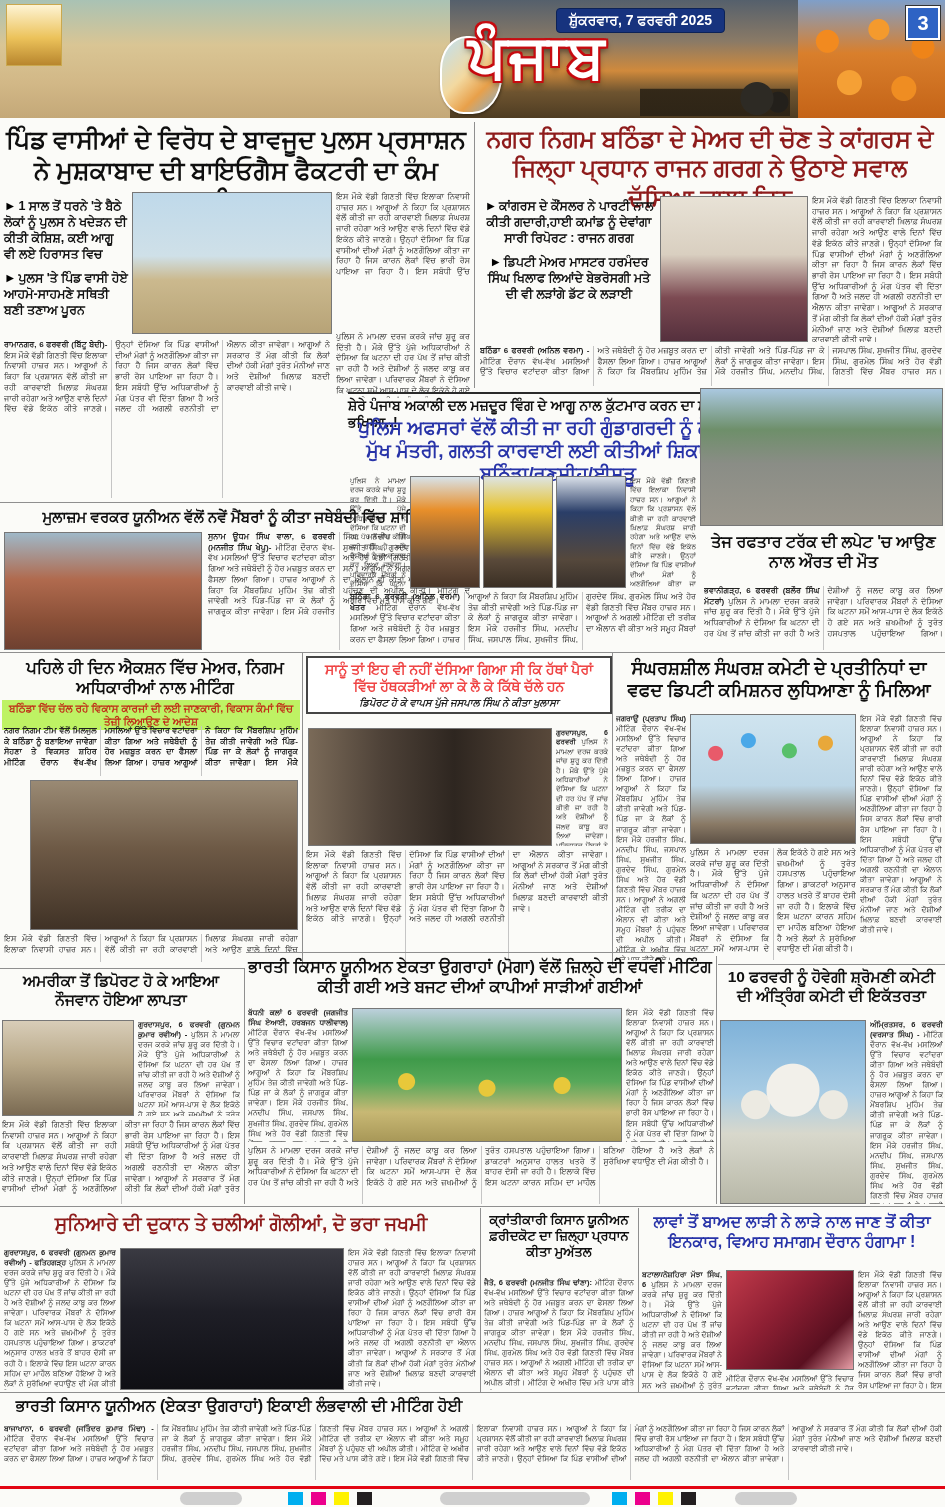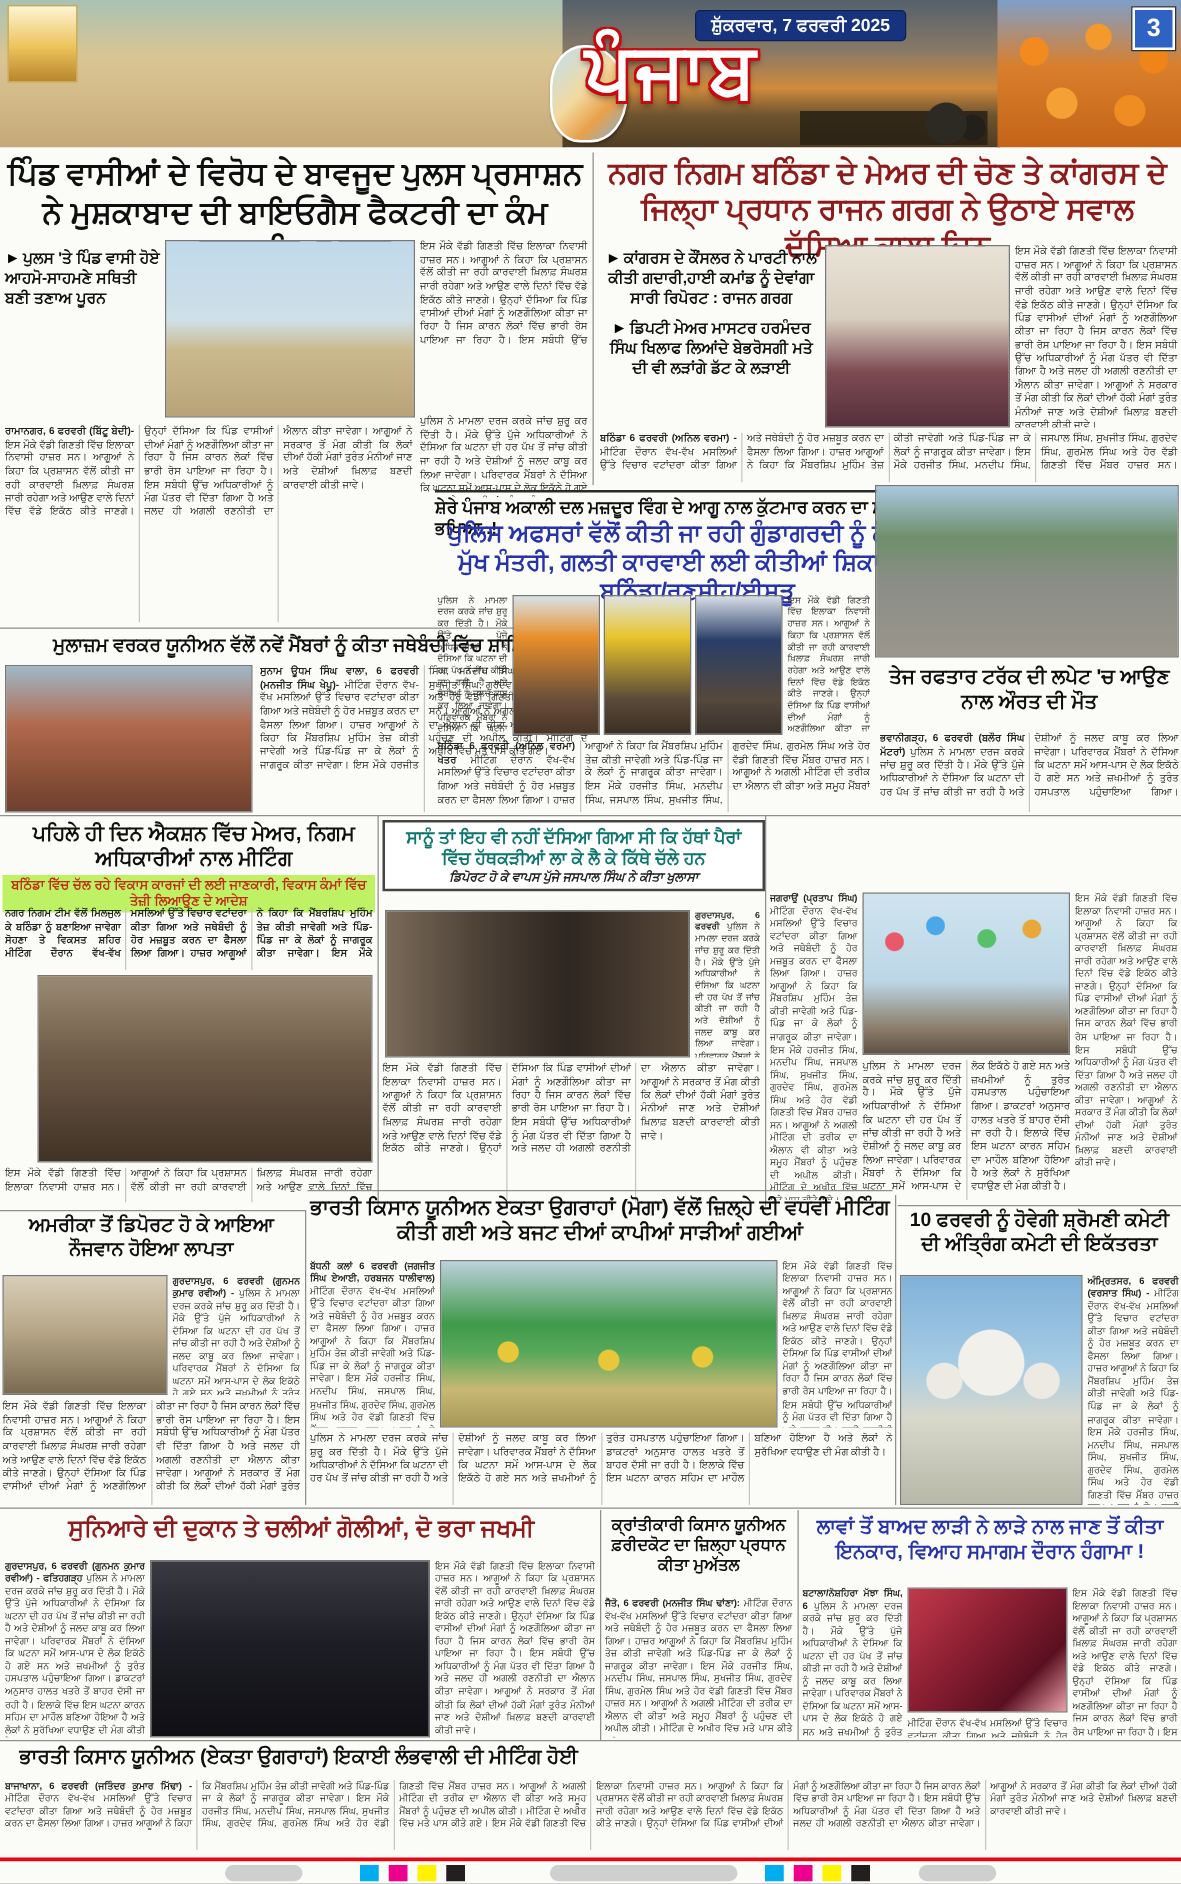--- a/index.html
+++ b/index.html
@@ -49,21 +49,21 @@
   .bullets .bl{margin-bottom:8px;}
   .pointer{color:#000;margin-right:2px;}
   .body-txt{position:absolute;font-size:8px;line-height:1.34;text-align:justify;color:#202020;
      overflow:hidden;column-gap:8px;column-rule:1px solid #c5c5c5;}
   .c2{column-count:2}.c3{column-count:3}.c4{column-count:4}.c6{column-count:6}
   .dl{font-weight:bold;}
   .quote{font-weight:bold;font-size:11.5px;text-align:center;line-height:1.3;margin:4px 0;color:#111;}
   .subhead{position:absolute;background:#bef264;color:#c03018;font-weight:bold;font-size:10.5px;
      text-align:center;line-height:1.25;padding:2px 2px;}
   .deckbox{position:absolute;border:2px solid #444;background:#fff;text-align:center;padding:3px 4px;}
-  .deckbox .dh{font-weight:bold;font-size:14px;line-height:1.22;color:#0f766e;}
+  .deckbox .dh{font-weight:bold;font-size:14px;line-height:1.22;color:#ef4444;}
   .deckbox .dd{font-weight:bold;font-style:italic;font-size:10px;margin-top:2px;color:#222;}
   
   .photo{position:absolute;border:1px solid #777;box-sizing:border-box;}
   .ph-factory{background:linear-gradient(180deg,#bfd9ea 0%,#cfe0e8 45%,#cbb98e 62%,#b7a377 100%);}
   .ph-cong{background:linear-gradient(180deg,#e8e2d6 0%,#d9cfc0 40%,#7c4a52 70%,#55303d 100%);}
   .ph-portrait1{background:linear-gradient(180deg,#d8e2e8 0%,#e88f2a 30%,#6a4f3a 75%,#4a3527 100%);}
   .ph-portrait2{background:linear-gradient(180deg,#dde4e2 0%,#e8c32a 30%,#5a4a3a 75%,#3a2f24 100%);}
   .ph-portrait3{background:linear-gradient(180deg,#d8dfe8 0%,#2a3e68 32%,#55483c 75%,#38302a 100%);}
   .ph-accident{background:linear-gradient(180deg,#aac8e0 0%,#6e8f6a 30%,#8a8d86 55%,#9a968c 100%);}
   .ph-union{background:linear-gradient(180deg,#9fb8c8 0%,#b06a4e 40%,#8a5038 75%,#6e4030 100%);}
@@ -106,20 +106,21 @@
     <div class="mh-right"></div>
     <div class="mh-temple"></div>
     <div class="mh-map"></div>
     <div class="mh-title">ਪੰਜਾਬ</div>
     <div class="mh-date">ਸ਼ੁੱਕਰਵਾਰ, 7 ਫਰਵਰੀ 2025</div>
     <div class="mh-page">3</div>
   </div>
 
   <div class="hl" style="left:2px;top:124px;width:468px;font-size:25px;">ਪਿੰਡ ਵਾਸੀਆਂ ਦੇ ਵਿਰੋਧ ਦੇ ਬਾਵਜੂਦ ਪੁਲਸ ਪ੍ਰਸਾਸ਼ਨ ਨੇ ਮੁਸ਼ਕਾਬਾਦ ਦੀ ਬਾਇਓਗੈਸ ਫੈਕਟਰੀ ਦਾ ਕੰਮ ਕਰਵਾਇਆ ਚਾਲੂ</div>
   <div class="bullets" style="left:4px;top:198px;width:124px;">
+    <div class="bl"><span class="pointer">►</span><span>1 ਸਾਲ ਤੋਂ ਧਰਨੇ 'ਤੇ ਬੈਠੇ ਲੋਕਾਂ ਨੂੰ ਪੁਲਸ ਨੇ ਖਦੇੜਨ ਦੀ ਕੀਤੀ ਕੋਸ਼ਿਸ਼, ਕਈ ਆਗੂ ਵੀ ਲਏ ਹਿਰਾਸਤ ਵਿਚ</span></div>
     <div class="bl"><span class="pointer">►</span><span>ਪੁਲਸ 'ਤੇ ਪਿੰਡ ਵਾਸੀ ਹੋਏ ਆਹਮੋ-ਸਾਹਮਣੇ ਸਥਿਤੀ ਬਣੀ ਤਣਾਅ ਪੂਰਨ</span></div>
   </div>
   <div class="photo ph-factory" style="left:132px;top:192px;width:200px;height:142px;"></div>
   <div class="body-txt" style="left:336px;top:192px;width:134px;height:84px;"><span>ਇਸ ਮੌਕੇ ਵੱਡੀ ਗਿਣਤੀ ਵਿੱਚ ਇਲਾਕਾ ਨਿਵਾਸੀ ਹਾਜ਼ਰ ਸਨ। ਆਗੂਆਂ ਨੇ ਕਿਹਾ ਕਿ ਪ੍ਰਸ਼ਾਸਨ ਵੱਲੋਂ ਕੀਤੀ ਜਾ ਰਹੀ ਕਾਰਵਾਈ ਖ਼ਿਲਾਫ਼ ਸੰਘਰਸ਼ ਜਾਰੀ ਰਹੇਗਾ ਅਤੇ ਆਉਣ ਵਾਲੇ ਦਿਨਾਂ ਵਿੱਚ ਵੱਡੇ ਇਕੱਠ ਕੀਤੇ ਜਾਣਗੇ। ਉਨ੍ਹਾਂ ਦੱਸਿਆ ਕਿ ਪਿੰਡ ਵਾਸੀਆਂ ਦੀਆਂ ਮੰਗਾਂ ਨੂੰ ਅਣਗੌਲਿਆ ਕੀਤਾ ਜਾ ਰਿਹਾ ਹੈ ਜਿਸ ਕਾਰਨ ਲੋਕਾਂ ਵਿੱਚ ਭਾਰੀ ਰੋਸ ਪਾਇਆ ਜਾ ਰਿਹਾ ਹੈ। ਇਸ ਸਬੰਧੀ ਉੱਚ ਅਧਿਕਾਰੀਆਂ ਨੂੰ ਮੰਗ ਪੱਤਰ ਵੀ ਦਿੱਤਾ ਗਿਆ ਹੈ ਅਤੇ ਜਲਦ ਹੀ ਅਗਲੀ ਰਣਨੀਤੀ ਦਾ ਐਲਾਨ ਕੀਤਾ ਜਾਵੇਗਾ। ਆਗੂਆਂ ਨੇ ਸਰਕਾਰ ਤੋਂ ਮੰਗ ਕੀਤੀ ਕਿ ਲੋਕਾਂ ਦੀਆਂ ਹੱਕੀ ਮੰਗਾਂ ਤੁਰੰਤ ਮੰਨੀਆਂ ਜਾਣ ਅਤੇ ਦੋਸ਼ੀਆਂ ਖ਼ਿਲਾਫ਼ ਬਣਦੀ ਕਾਰਵਾਈ ਕੀਤੀ ਜਾਵੇ।</span></div>
   <div class="body-txt" style="left:336px;top:332px;width:134px;height:66px;"><span>ਪੁਲਿਸ ਨੇ ਮਾਮਲਾ ਦਰਜ ਕਰਕੇ ਜਾਂਚ ਸ਼ੁਰੂ ਕਰ ਦਿੱਤੀ ਹੈ। ਮੌਕੇ ਉੱਤੇ ਪੁੱਜੇ ਅਧਿਕਾਰੀਆਂ ਨੇ ਦੱਸਿਆ ਕਿ ਘਟਨਾ ਦੀ ਹਰ ਪੱਖ ਤੋਂ ਜਾਂਚ ਕੀਤੀ ਜਾ ਰਹੀ ਹੈ ਅਤੇ ਦੋਸ਼ੀਆਂ ਨੂੰ ਜਲਦ ਕਾਬੂ ਕਰ ਲਿਆ ਜਾਵੇਗਾ। ਪਰਿਵਾਰਕ ਮੈਂਬਰਾਂ ਨੇ ਦੱਸਿਆ ਕਿ ਘਟਨਾ ਸਮੇਂ ਆਸ-ਪਾਸ ਦੇ ਲੋਕ ਇਕੱਠੇ ਹੋ ਗਏ ਸਨ ਅਤੇ ਜ਼ਖਮੀਆਂ ਨੂੰ ਤੁਰੰਤ ਹਸਪਤਾਲ ਪਹੁੰਚਾਇਆ ਗਿਆ। ਡਾਕਟਰਾਂ ਅਨੁਸਾਰ ਹਾਲਤ ਖਤਰੇ ਤੋਂ ਬਾਹਰ ਦੱਸੀ ਜਾ ਰਹੀ ਹੈ। ਇਲਾਕੇ ਵਿੱਚ ਇਸ ਘਟਨਾ ਕਾਰਨ ਸਹਿਮ ਦਾ ਮਾਹੌਲ ਬਣਿਆ ਹੋਇਆ ਹੈ ਅਤੇ ਲੋਕਾਂ ਨੇ ਸੁਰੱਖਿਆ ਵਧਾਉਣ ਦੀ ਮੰਗ ਕੀਤੀ ਹੈ।</span></div>
   <div class="body-txt c3" style="left:4px;top:340px;width:326px;height:158px;"><span class="dl">ਰਾਮਾਨਗਰ, 6 ਫਰਵਰੀ (ਬਿੱਟੂ ਬੇਦੀ)-</span> <span>ਇਸ ਮੌਕੇ ਵੱਡੀ ਗਿਣਤੀ ਵਿੱਚ ਇਲਾਕਾ ਨਿਵਾਸੀ ਹਾਜ਼ਰ ਸਨ। ਆਗੂਆਂ ਨੇ ਕਿਹਾ ਕਿ ਪ੍ਰਸ਼ਾਸਨ ਵੱਲੋਂ ਕੀਤੀ ਜਾ ਰਹੀ ਕਾਰਵਾਈ ਖ਼ਿਲਾਫ਼ ਸੰਘਰਸ਼ ਜਾਰੀ ਰਹੇਗਾ ਅਤੇ ਆਉਣ ਵਾਲੇ ਦਿਨਾਂ ਵਿੱਚ ਵੱਡੇ ਇਕੱਠ ਕੀਤੇ ਜਾਣਗੇ। ਉਨ੍ਹਾਂ ਦੱਸਿਆ ਕਿ ਪਿੰਡ ਵਾਸੀਆਂ ਦੀਆਂ ਮੰਗਾਂ ਨੂੰ ਅਣਗੌਲਿਆ ਕੀਤਾ ਜਾ ਰਿਹਾ ਹੈ ਜਿਸ ਕਾਰਨ ਲੋਕਾਂ ਵਿੱਚ ਭਾਰੀ ਰੋਸ ਪਾਇਆ ਜਾ ਰਿਹਾ ਹੈ। ਇਸ ਸਬੰਧੀ ਉੱਚ ਅਧਿਕਾਰੀਆਂ ਨੂੰ ਮੰਗ ਪੱਤਰ ਵੀ ਦਿੱਤਾ ਗਿਆ ਹੈ ਅਤੇ ਜਲਦ ਹੀ ਅਗਲੀ ਰਣਨੀਤੀ ਦਾ ਐਲਾਨ ਕੀਤਾ ਜਾਵੇਗਾ। ਆਗੂਆਂ ਨੇ ਸਰਕਾਰ ਤੋਂ ਮੰਗ ਕੀਤੀ ਕਿ ਲੋਕਾਂ ਦੀਆਂ ਹੱਕੀ ਮੰਗਾਂ ਤੁਰੰਤ ਮੰਨੀਆਂ ਜਾਣ ਅਤੇ ਦੋਸ਼ੀਆਂ ਖ਼ਿਲਾਫ਼ ਬਣਦੀ ਕਾਰਵਾਈ ਕੀਤੀ ਜਾਵੇ।</span></div>
 
   <div class="hrule" style="left:0;top:502px;width:472px;"></div>
 
   <div class="hl" style="left:4px;top:508px;width:464px;font-size:15px;">ਮੁਲਾਜ਼ਮ ਵਰਕਰ ਯੂਨੀਅਨ ਵੱਲੋਂ ਨਵੇਂ ਮੈਂਬਰਾਂ ਨੂੰ ਕੀਤਾ ਜਥੇਬੰਦੀ ਵਿੱਚ ਸ਼ਾਮਿਲ</div>
@@ -161,20 +162,21 @@
   <div class="body-txt c3" style="left:4px;top:934px;width:294px;height:28px;"><span>ਇਸ ਮੌਕੇ ਵੱਡੀ ਗਿਣਤੀ ਵਿੱਚ ਇਲਾਕਾ ਨਿਵਾਸੀ ਹਾਜ਼ਰ ਸਨ। ਆਗੂਆਂ ਨੇ ਕਿਹਾ ਕਿ ਪ੍ਰਸ਼ਾਸਨ ਵੱਲੋਂ ਕੀਤੀ ਜਾ ਰਹੀ ਕਾਰਵਾਈ ਖ਼ਿਲਾਫ਼ ਸੰਘਰਸ਼ ਜਾਰੀ ਰਹੇਗਾ ਅਤੇ ਆਉਣ ਵਾਲੇ ਦਿਨਾਂ ਵਿੱਚ ਵੱਡੇ ਇਕੱਠ ਕੀਤੇ ਜਾਣਗੇ। ਉਨ੍ਹਾਂ ਦੱਸਿਆ ਕਿ ਪਿੰਡ ਵਾਸੀਆਂ ਦੀਆਂ ਮੰਗਾਂ ਨੂੰ ਅਣਗੌਲਿਆ ਕੀਤਾ ਜਾ ਰਿਹਾ ਹੈ ਜਿਸ ਕਾਰਨ ਲੋਕਾਂ ਵਿੱਚ ਭਾਰੀ ਰੋਸ ਪਾਇਆ ਜਾ ਰਿਹਾ ਹੈ। ਇਸ ਸਬੰਧੀ ਉੱਚ ਅਧਿਕਾਰੀਆਂ ਨੂੰ ਮੰਗ ਪੱਤਰ ਵੀ ਦਿੱਤਾ ਗਿਆ ਹੈ ਅਤੇ ਜਲਦ ਹੀ ਅਗਲੀ ਰਣਨੀਤੀ ਦਾ ਐਲਾਨ ਕੀਤਾ ਜਾਵੇਗਾ। ਆਗੂਆਂ ਨੇ ਸਰਕਾਰ ਤੋਂ ਮੰਗ ਕੀਤੀ ਕਿ ਲੋਕਾਂ ਦੀਆਂ ਹੱਕੀ ਮੰਗਾਂ ਤੁਰੰਤ ਮੰਨੀਆਂ ਜਾਣ ਅਤੇ ਦੋਸ਼ੀਆਂ ਖ਼ਿਲਾਫ਼ ਬਣਦੀ ਕਾਰਵਾਈ ਕੀਤੀ ਜਾਵੇ।</span></div>
 
   <div class="deckbox" style="left:306px;top:656px;width:294px;">
     <div class="dh">ਸਾਨੂੰ ਤਾਂ ਇਹ ਵੀ ਨਹੀਂ ਦੱਸਿਆ ਗਿਆ ਸੀ ਕਿ ਹੱਥਾਂ ਪੈਰਾਂ ਵਿੱਚ ਹੱਥਕੜੀਆਂ ਲਾ ਕੇ ਲੈ ਕੇ ਕਿੱਥੇ ਚੱਲੇ ਹਨ</div>
     <div class="dd">ਡਿਪੋਰਟ ਹੋ ਕੇ ਵਾਪਸ ਪੁੱਜੇ ਜਸਪਾਲ ਸਿੰਘ ਨੇ ਕੀਤਾ ਖੁਲਾਸਾ</div>
   </div>
   <div class="photo ph-window" style="left:308px;top:728px;width:244px;height:118px;"></div>
   <div class="body-txt" style="left:556px;top:728px;width:52px;height:118px;font-size:7px;"><span class="dl">ਗੁਰਦਾਸਪੁਰ, 6 ਫਰਵਰੀ</span> <span>ਪੁਲਿਸ ਨੇ ਮਾਮਲਾ ਦਰਜ ਕਰਕੇ ਜਾਂਚ ਸ਼ੁਰੂ ਕਰ ਦਿੱਤੀ ਹੈ। ਮੌਕੇ ਉੱਤੇ ਪੁੱਜੇ ਅਧਿਕਾਰੀਆਂ ਨੇ ਦੱਸਿਆ ਕਿ ਘਟਨਾ ਦੀ ਹਰ ਪੱਖ ਤੋਂ ਜਾਂਚ ਕੀਤੀ ਜਾ ਰਹੀ ਹੈ ਅਤੇ ਦੋਸ਼ੀਆਂ ਨੂੰ ਜਲਦ ਕਾਬੂ ਕਰ ਲਿਆ ਜਾਵੇਗਾ। ਪਰਿਵਾਰਕ ਮੈਂਬਰਾਂ ਨੇ ਦੱਸਿਆ ਕਿ ਘਟਨਾ ਸਮੇਂ ਆਸ-ਪਾਸ ਦੇ ਲੋਕ ਇਕੱਠੇ ਹੋ ਗਏ ਸਨ ਅਤੇ ਜ਼ਖਮੀਆਂ ਨੂੰ ਤੁਰੰਤ ਹਸਪਤਾਲ ਪਹੁੰਚਾਇਆ ਗਿਆ। ਡਾਕਟਰਾਂ ਅਨੁਸਾਰ ਹਾਲਤ ਖਤਰੇ ਤੋਂ ਬਾਹਰ ਦੱਸੀ ਜਾ ਰਹੀ ਹੈ। ਇਲਾਕੇ ਵਿੱਚ ਇਸ ਘਟਨਾ ਕਾਰਨ ਸਹਿਮ ਦਾ ਮਾਹੌਲ ਬਣਿਆ ਹੋਇਆ ਹੈ ਅਤੇ ਲੋਕਾਂ ਨੇ ਸੁਰੱਖਿਆ ਵਧਾਉਣ ਦੀ ਮੰਗ ਕੀਤੀ ਹੈ।</span></div>
   <div class="body-txt c3" style="left:306px;top:850px;width:302px;height:112px;"><span>ਇਸ ਮੌਕੇ ਵੱਡੀ ਗਿਣਤੀ ਵਿੱਚ ਇਲਾਕਾ ਨਿਵਾਸੀ ਹਾਜ਼ਰ ਸਨ। ਆਗੂਆਂ ਨੇ ਕਿਹਾ ਕਿ ਪ੍ਰਸ਼ਾਸਨ ਵੱਲੋਂ ਕੀਤੀ ਜਾ ਰਹੀ ਕਾਰਵਾਈ ਖ਼ਿਲਾਫ਼ ਸੰਘਰਸ਼ ਜਾਰੀ ਰਹੇਗਾ ਅਤੇ ਆਉਣ ਵਾਲੇ ਦਿਨਾਂ ਵਿੱਚ ਵੱਡੇ ਇਕੱਠ ਕੀਤੇ ਜਾਣਗੇ। ਉਨ੍ਹਾਂ ਦੱਸਿਆ ਕਿ ਪਿੰਡ ਵਾਸੀਆਂ ਦੀਆਂ ਮੰਗਾਂ ਨੂੰ ਅਣਗੌਲਿਆ ਕੀਤਾ ਜਾ ਰਿਹਾ ਹੈ ਜਿਸ ਕਾਰਨ ਲੋਕਾਂ ਵਿੱਚ ਭਾਰੀ ਰੋਸ ਪਾਇਆ ਜਾ ਰਿਹਾ ਹੈ। ਇਸ ਸਬੰਧੀ ਉੱਚ ਅਧਿਕਾਰੀਆਂ ਨੂੰ ਮੰਗ ਪੱਤਰ ਵੀ ਦਿੱਤਾ ਗਿਆ ਹੈ ਅਤੇ ਜਲਦ ਹੀ ਅਗਲੀ ਰਣਨੀਤੀ ਦਾ ਐਲਾਨ ਕੀਤਾ ਜਾਵੇਗਾ। ਆਗੂਆਂ ਨੇ ਸਰਕਾਰ ਤੋਂ ਮੰਗ ਕੀਤੀ ਕਿ ਲੋਕਾਂ ਦੀਆਂ ਹੱਕੀ ਮੰਗਾਂ ਤੁਰੰਤ ਮੰਨੀਆਂ ਜਾਣ ਅਤੇ ਦੋਸ਼ੀਆਂ ਖ਼ਿਲਾਫ਼ ਬਣਦੀ ਕਾਰਵਾਈ ਕੀਤੀ ਜਾਵੇ।</span></div>
 
+  <div class="hl" style="left:616px;top:658px;width:326px;font-size:18px;">ਸੰਘਰਸ਼ਸ਼ੀਲ ਸੰਘਰਸ਼ ਕਮੇਟੀ ਦੇ ਪ੍ਰਤੀਨਿਧਾਂ ਦਾ ਵਫਦ ਡਿਪਟੀ ਕਮਿਸ਼ਨਰ ਲੁਧਿਆਣਾ ਨੂੰ ਮਿਲਿਆ</div>
   <div class="body-txt" style="left:616px;top:714px;width:70px;height:246px;font-size:7.5px;"><span class="dl">ਜਗਰਾਉਂ (ਪ੍ਰਤਾਪ ਸਿੰਘ)</span> <span>ਮੀਟਿੰਗ ਦੌਰਾਨ ਵੱਖ-ਵੱਖ ਮਸਲਿਆਂ ਉੱਤੇ ਵਿਚਾਰ ਵਟਾਂਦਰਾ ਕੀਤਾ ਗਿਆ ਅਤੇ ਜਥੇਬੰਦੀ ਨੂੰ ਹੋਰ ਮਜ਼ਬੂਤ ਕਰਨ ਦਾ ਫੈਸਲਾ ਲਿਆ ਗਿਆ। ਹਾਜ਼ਰ ਆਗੂਆਂ ਨੇ ਕਿਹਾ ਕਿ ਮੈਂਬਰਸ਼ਿਪ ਮੁਹਿੰਮ ਤੇਜ਼ ਕੀਤੀ ਜਾਵੇਗੀ ਅਤੇ ਪਿੰਡ-ਪਿੰਡ ਜਾ ਕੇ ਲੋਕਾਂ ਨੂੰ ਜਾਗਰੂਕ ਕੀਤਾ ਜਾਵੇਗਾ। ਇਸ ਮੌਕੇ ਹਰਜੀਤ ਸਿੰਘ, ਮਨਦੀਪ ਸਿੰਘ, ਜਸਪਾਲ ਸਿੰਘ, ਸੁਖਜੀਤ ਸਿੰਘ, ਗੁਰਦੇਵ ਸਿੰਘ, ਗੁਰਮੇਲ ਸਿੰਘ ਅਤੇ ਹੋਰ ਵੱਡੀ ਗਿਣਤੀ ਵਿੱਚ ਮੈਂਬਰ ਹਾਜ਼ਰ ਸਨ। ਆਗੂਆਂ ਨੇ ਅਗਲੀ ਮੀਟਿੰਗ ਦੀ ਤਰੀਕ ਦਾ ਐਲਾਨ ਵੀ ਕੀਤਾ ਅਤੇ ਸਮੂਹ ਮੈਂਬਰਾਂ ਨੂੰ ਪਹੁੰਚਣ ਦੀ ਅਪੀਲ ਕੀਤੀ। ਮੀਟਿੰਗ ਦੇ ਅਖੀਰ ਵਿੱਚ ਮਤੇ ਪਾਸ ਕੀਤੇ ਗਏ।</span></div>
   <div class="photo ph-balloons" style="left:690px;top:714px;width:166px;height:130px;"></div>
   <div class="body-txt" style="left:860px;top:714px;width:82px;height:246px;font-size:7.5px;"><span>ਇਸ ਮੌਕੇ ਵੱਡੀ ਗਿਣਤੀ ਵਿੱਚ ਇਲਾਕਾ ਨਿਵਾਸੀ ਹਾਜ਼ਰ ਸਨ। ਆਗੂਆਂ ਨੇ ਕਿਹਾ ਕਿ ਪ੍ਰਸ਼ਾਸਨ ਵੱਲੋਂ ਕੀਤੀ ਜਾ ਰਹੀ ਕਾਰਵਾਈ ਖ਼ਿਲਾਫ਼ ਸੰਘਰਸ਼ ਜਾਰੀ ਰਹੇਗਾ ਅਤੇ ਆਉਣ ਵਾਲੇ ਦਿਨਾਂ ਵਿੱਚ ਵੱਡੇ ਇਕੱਠ ਕੀਤੇ ਜਾਣਗੇ। ਉਨ੍ਹਾਂ ਦੱਸਿਆ ਕਿ ਪਿੰਡ ਵਾਸੀਆਂ ਦੀਆਂ ਮੰਗਾਂ ਨੂੰ ਅਣਗੌਲਿਆ ਕੀਤਾ ਜਾ ਰਿਹਾ ਹੈ ਜਿਸ ਕਾਰਨ ਲੋਕਾਂ ਵਿੱਚ ਭਾਰੀ ਰੋਸ ਪਾਇਆ ਜਾ ਰਿਹਾ ਹੈ। ਇਸ ਸਬੰਧੀ ਉੱਚ ਅਧਿਕਾਰੀਆਂ ਨੂੰ ਮੰਗ ਪੱਤਰ ਵੀ ਦਿੱਤਾ ਗਿਆ ਹੈ ਅਤੇ ਜਲਦ ਹੀ ਅਗਲੀ ਰਣਨੀਤੀ ਦਾ ਐਲਾਨ ਕੀਤਾ ਜਾਵੇਗਾ। ਆਗੂਆਂ ਨੇ ਸਰਕਾਰ ਤੋਂ ਮੰਗ ਕੀਤੀ ਕਿ ਲੋਕਾਂ ਦੀਆਂ ਹੱਕੀ ਮੰਗਾਂ ਤੁਰੰਤ ਮੰਨੀਆਂ ਜਾਣ ਅਤੇ ਦੋਸ਼ੀਆਂ ਖ਼ਿਲਾਫ਼ ਬਣਦੀ ਕਾਰਵਾਈ ਕੀਤੀ ਜਾਵੇ।</span></div>
   <div class="body-txt c2" style="left:690px;top:848px;width:166px;height:112px;"><span>ਪੁਲਿਸ ਨੇ ਮਾਮਲਾ ਦਰਜ ਕਰਕੇ ਜਾਂਚ ਸ਼ੁਰੂ ਕਰ ਦਿੱਤੀ ਹੈ। ਮੌਕੇ ਉੱਤੇ ਪੁੱਜੇ ਅਧਿਕਾਰੀਆਂ ਨੇ ਦੱਸਿਆ ਕਿ ਘਟਨਾ ਦੀ ਹਰ ਪੱਖ ਤੋਂ ਜਾਂਚ ਕੀਤੀ ਜਾ ਰਹੀ ਹੈ ਅਤੇ ਦੋਸ਼ੀਆਂ ਨੂੰ ਜਲਦ ਕਾਬੂ ਕਰ ਲਿਆ ਜਾਵੇਗਾ। ਪਰਿਵਾਰਕ ਮੈਂਬਰਾਂ ਨੇ ਦੱਸਿਆ ਕਿ ਘਟਨਾ ਸਮੇਂ ਆਸ-ਪਾਸ ਦੇ ਲੋਕ ਇਕੱਠੇ ਹੋ ਗਏ ਸਨ ਅਤੇ ਜ਼ਖਮੀਆਂ ਨੂੰ ਤੁਰੰਤ ਹਸਪਤਾਲ ਪਹੁੰਚਾਇਆ ਗਿਆ। ਡਾਕਟਰਾਂ ਅਨੁਸਾਰ ਹਾਲਤ ਖਤਰੇ ਤੋਂ ਬਾਹਰ ਦੱਸੀ ਜਾ ਰਹੀ ਹੈ। ਇਲਾਕੇ ਵਿੱਚ ਇਸ ਘਟਨਾ ਕਾਰਨ ਸਹਿਮ ਦਾ ਮਾਹੌਲ ਬਣਿਆ ਹੋਇਆ ਹੈ ਅਤੇ ਲੋਕਾਂ ਨੇ ਸੁਰੱਖਿਆ ਵਧਾਉਣ ਦੀ ਮੰਗ ਕੀਤੀ ਹੈ।</span></div>
 
   <div class="hrule" style="left:0;top:968px;width:244px;"></div>
   <div class="hrule" style="left:246px;top:952px;width:468px;"></div>
   <div class="hrule" style="left:718px;top:964px;width:227px;"></div>
   <div class="vrule" style="left:244px;top:968px;height:236px;"></div>
   <div class="vrule" style="left:716px;top:956px;height:248px;"></div>

